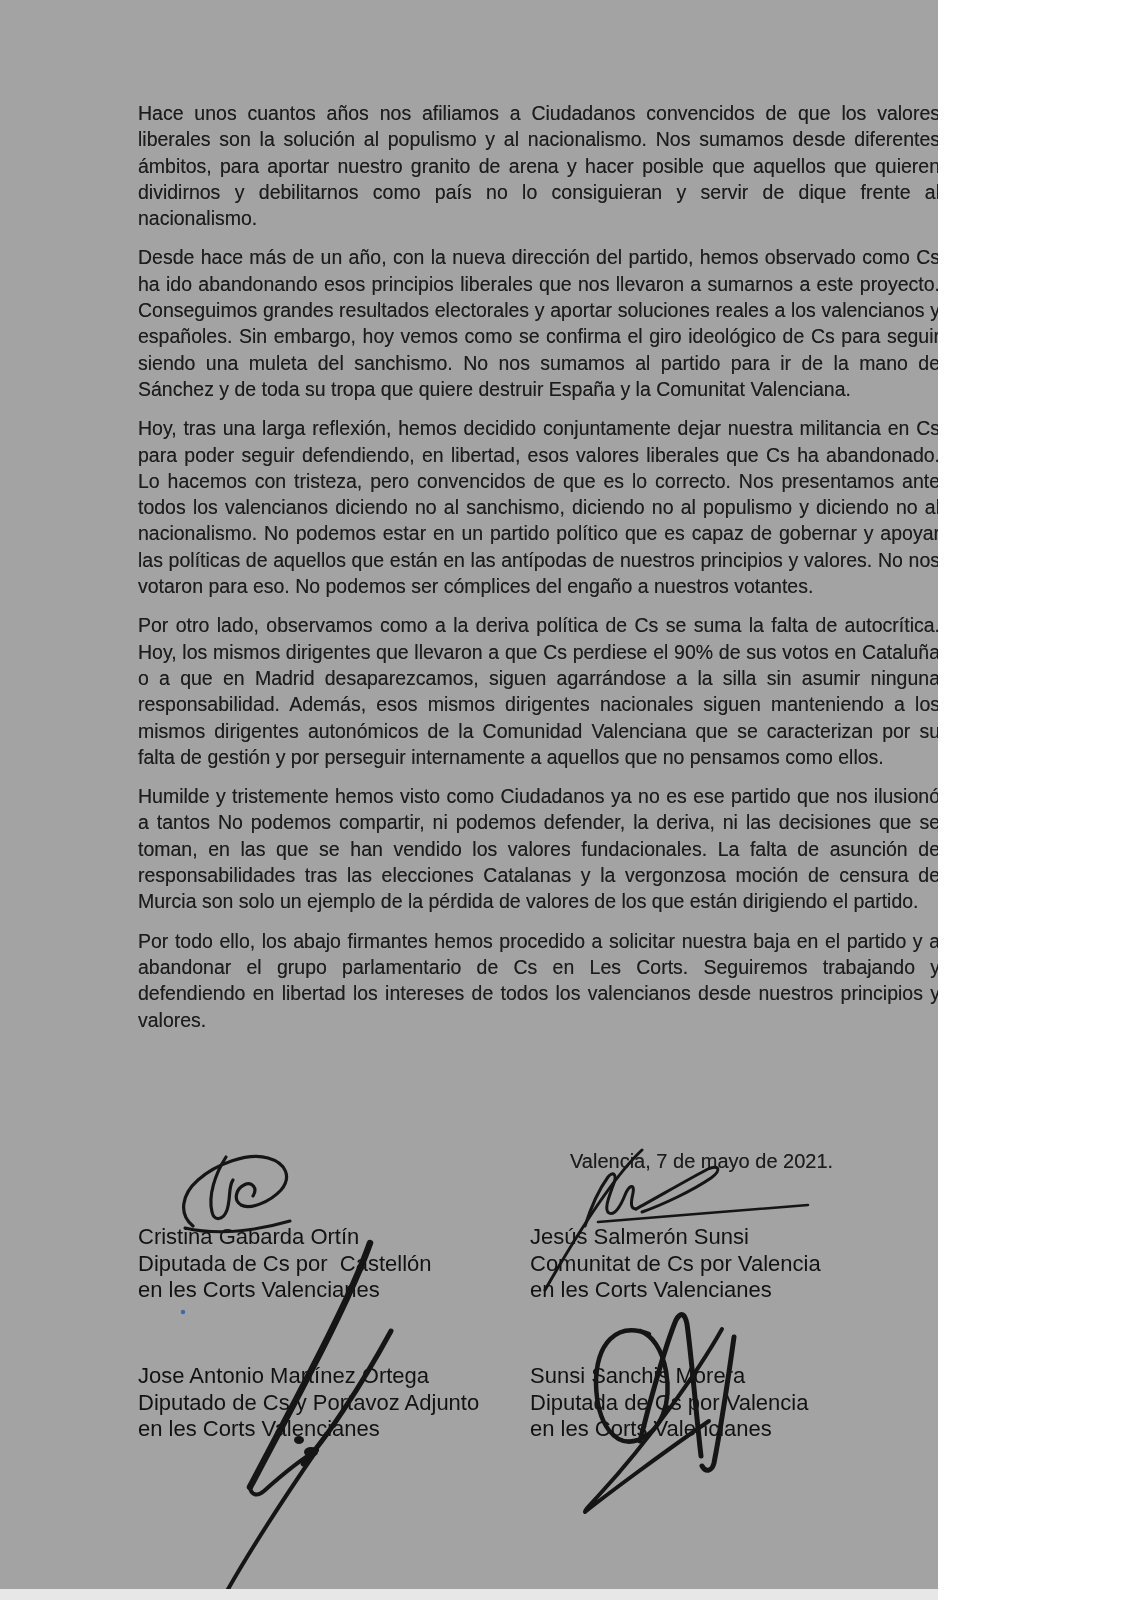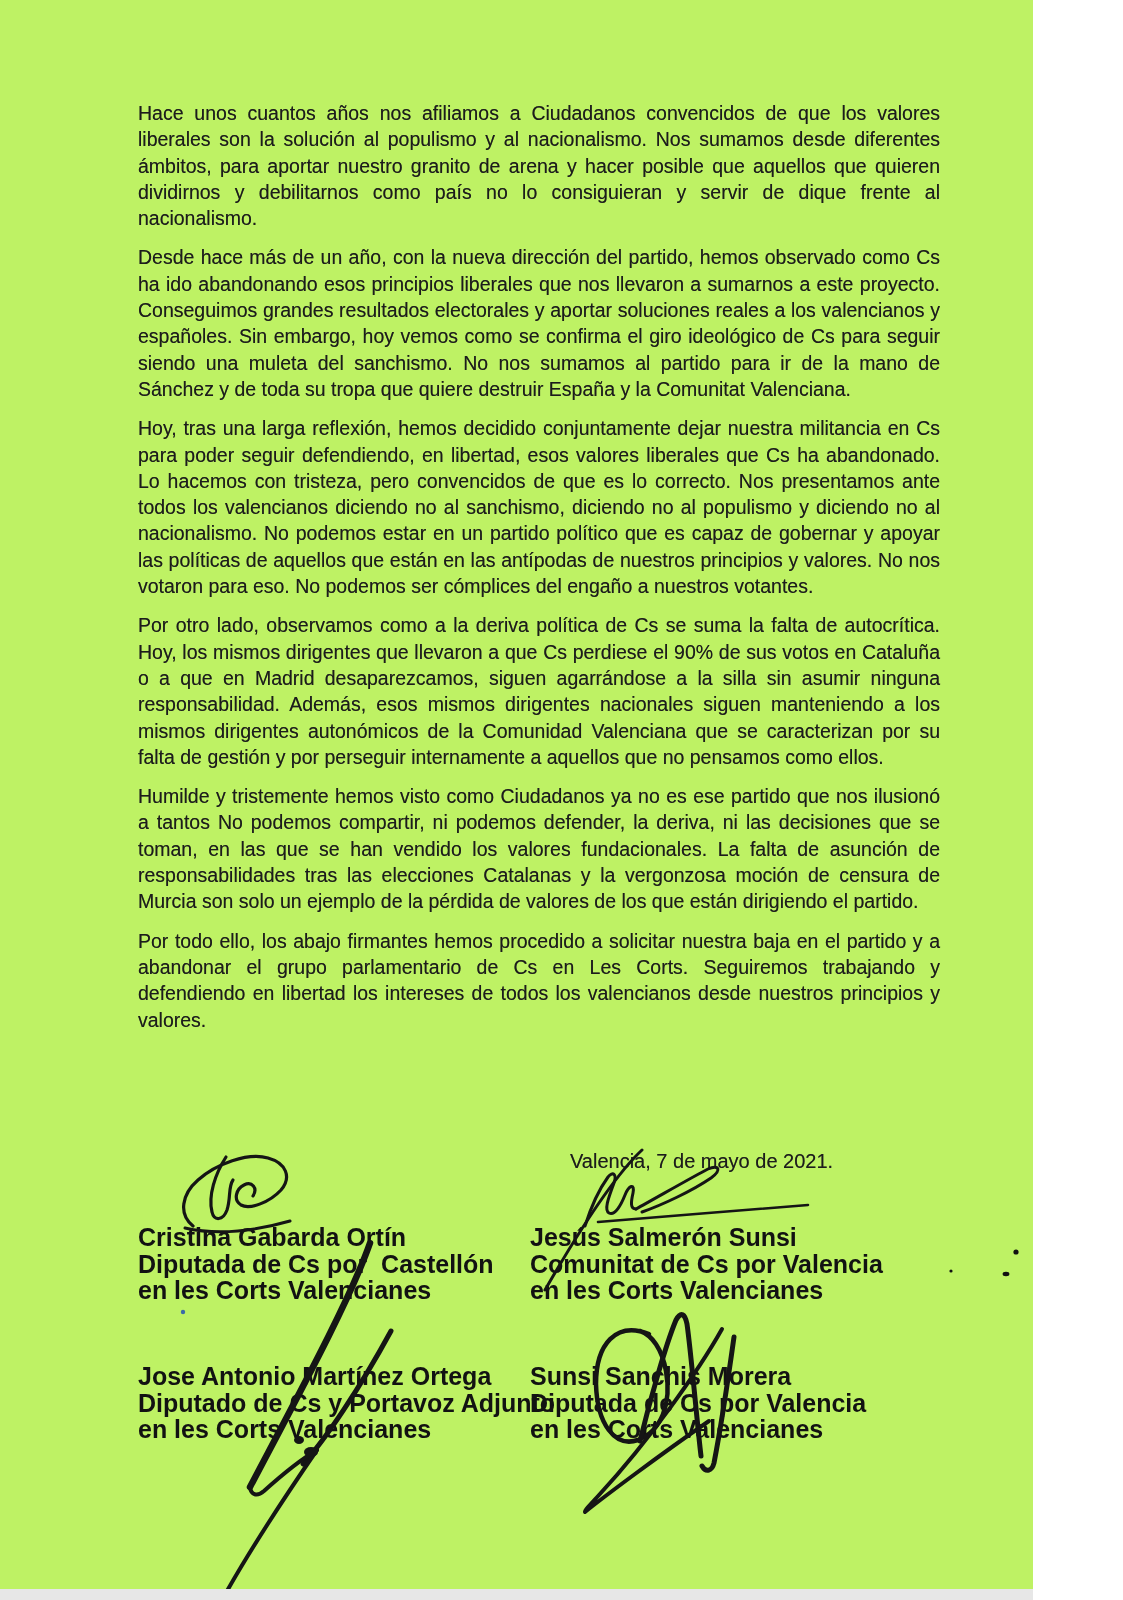--- a/index.html
+++ b/index.html
@@ -1,19 +1,19 @@
 <!DOCTYPE html>
 <html><head>
 <meta charset="utf-8">
 <style>
   html,body { margin:0; padding:0; background:#ffffff; }
   .page {
     position:relative;
-    width:1033px; height:1600px;
-    background:#bef264;
+    width:938px; height:1600px;
+    background:#a3a3a3;
     overflow:hidden;
     font-family:"Liberation Sans", sans-serif;
   }
   .body-text {
     position:absolute;
     left:138px; top:100px; width:802px;
   }
   .body-text p {
     margin:0 0 13px 0;
     font-size:19.5px;
@@ -24,23 +24,23 @@
   }
   .dateline {
     position:absolute;
     left:570px; top:1150px;
     font-size:20px;
     color:#1c1c1c;
     text-shadow:0 0 0.5px rgba(25,25,25,0.5);
   }
   .sig-block {
     position:absolute;
-    font-size:25px;
+    font-size:22px;
     line-height:26.5px;
-    font-weight:bold;
+    font-weight:normal;
     color:#121212;
   }
   .sig-block div { white-space:pre-wrap; }
   .sig-b1 { left:138px; top:1224px; }
   .sig-b2 { left:530px; top:1224px; }
   .sig-b3 { left:138px; top:1363px; }
   .sig-b4 { left:530px; top:1363px; }
   .ink-overlay {
     position:absolute; left:0; top:0;
     width:1123px; height:1600px;

